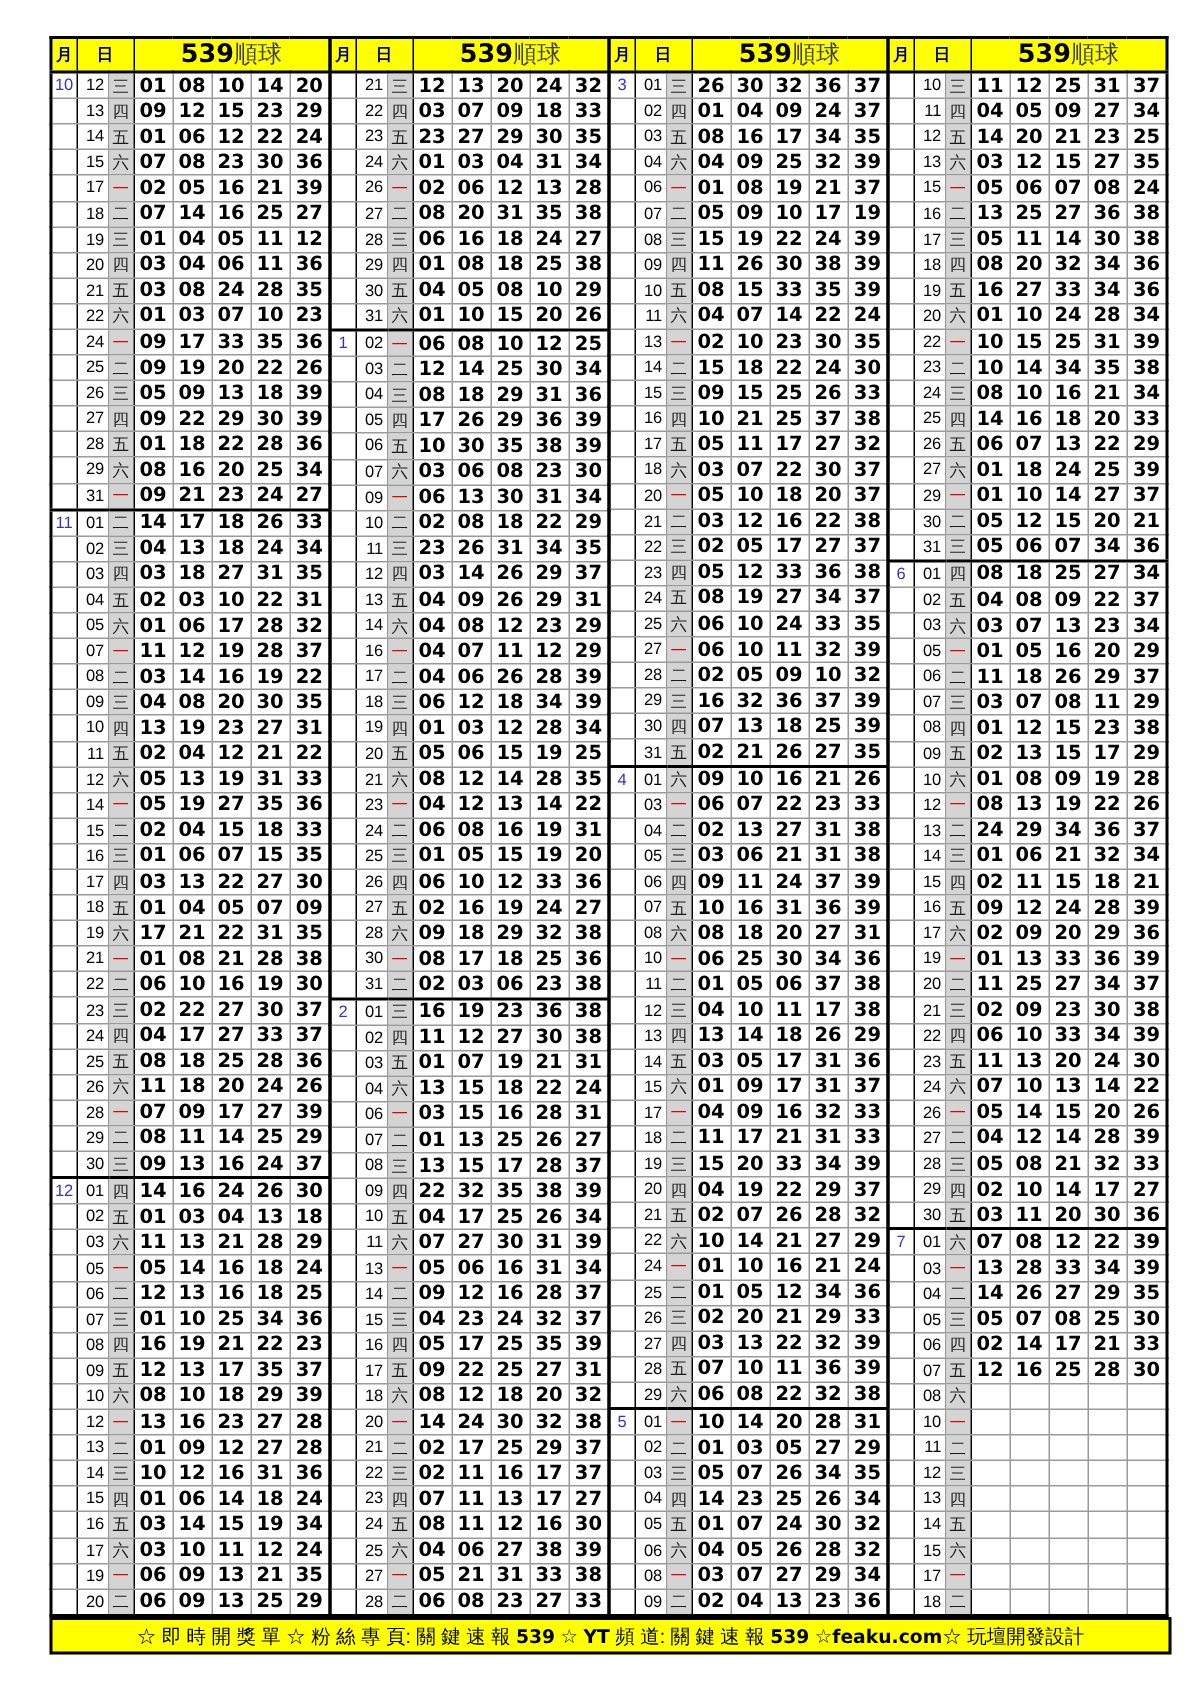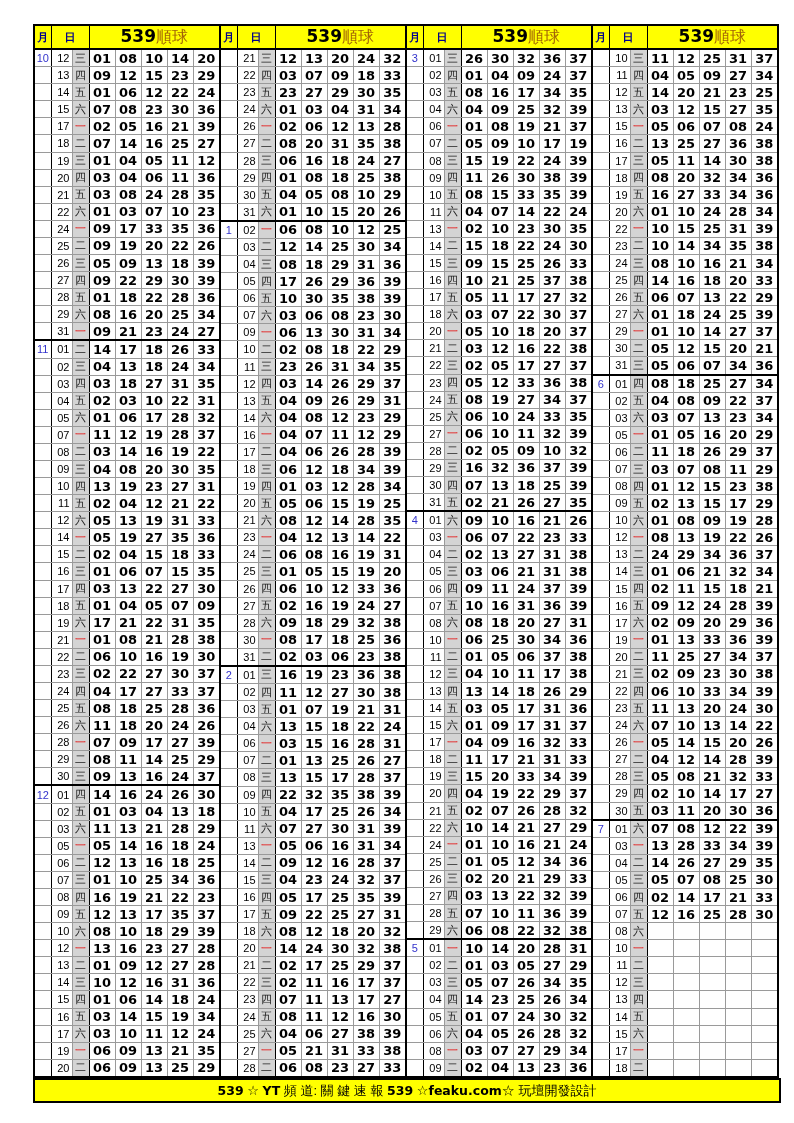--- a/index.html
+++ b/index.html
@@ -10,21 +10,21 @@
   #boards { position: absolute; left: 33px; top: 24px; display: flex; }
 
   table.panel { border-collapse: collapse; table-layout: fixed; width: 187px; height: 1054px;
     border: 2px solid #000; }
   table.panel + table.panel { margin-left: -2px; }
 
   th { background: #ffff00; border: 1px solid #000; border-bottom: 2px solid #000;
     height: 18px; vertical-align: middle; text-align: center; overflow: hidden; white-space: nowrap; }
   th.h-m, th.h-d { color: #00008b; font-size: 11px; font-weight: bold; }
   th.h-t .t-bold { font-family: "DejaVu Sans", sans-serif; font-weight: bold; font-size: 17px; color: #000; }
-  th.h-t .t-rest { font-size: 16px; font-weight: normal; color: #a16207; }
+  th.h-t .t-rest { font-size: 16px; font-weight: normal; color: #404040; }
 
   td { border: 1px solid #9a9a9a; vertical-align: middle; overflow: hidden;
     white-space: nowrap; padding: 0; background: #fff; }
   td.c-m { font-size: 11px; color: #3333cc; text-align: center; border-right: 1px solid #000; }
   td.c-d { font-size: 11px; color: #000; text-align: right; padding-right: 2px; }
   td.c-w { font-size: 11px; color: #1a1a1a; text-align: center; background: #d4d4d4;
     border-right: 1px solid #000; }
   td.c-w.mon { color: #e60000; }
   td.num { font-family: "DejaVu Sans", sans-serif; font-weight: bold; font-size: 13px;
     color: #000; text-align: center; }
@@ -2519,14 +2519,14 @@
             <td class="c-w">二</td>
             <td class="num"></td>
             <td class="num"></td>
             <td class="num"></td>
             <td class="num"></td>
             <td class="num"></td>
           </tr>
         </tbody>
       </table>
     </div>
-  <div id="footer"><span class="fb">539</span><span class="fn"> ☆ </span><span class="fb">YT</span><span class="fn"> 頻 道: 關 鍵 速 報 </span><span class="fb">539</span><span class="fn"> ☆</span><span class="fb">feaku.com</span><span class="fn">☆ 玩壇開發設計</span></div>
+  <div id="footer"><span class="fn">☆ 即 時 開 獎 單 ☆ 粉 絲 專 頁: 關 鍵 速 報 </span><span class="fb">539</span><span class="fn"> ☆ </span><span class="fb">YT</span><span class="fn"> 頻 道: 關 鍵 速 報 </span><span class="fb">539</span><span class="fn"> ☆</span><span class="fb">feaku.com</span><span class="fn">☆ 玩壇開發設計</span></div>
 </div>
 
 </body></html>

